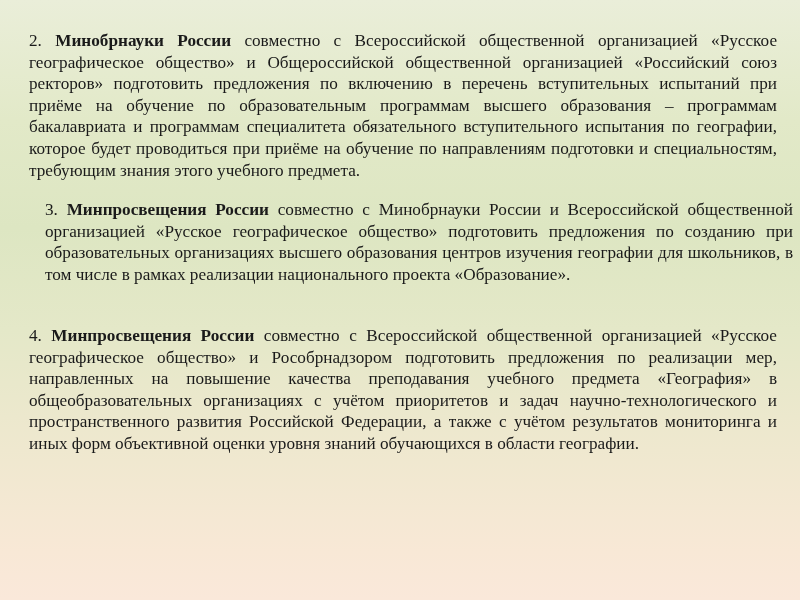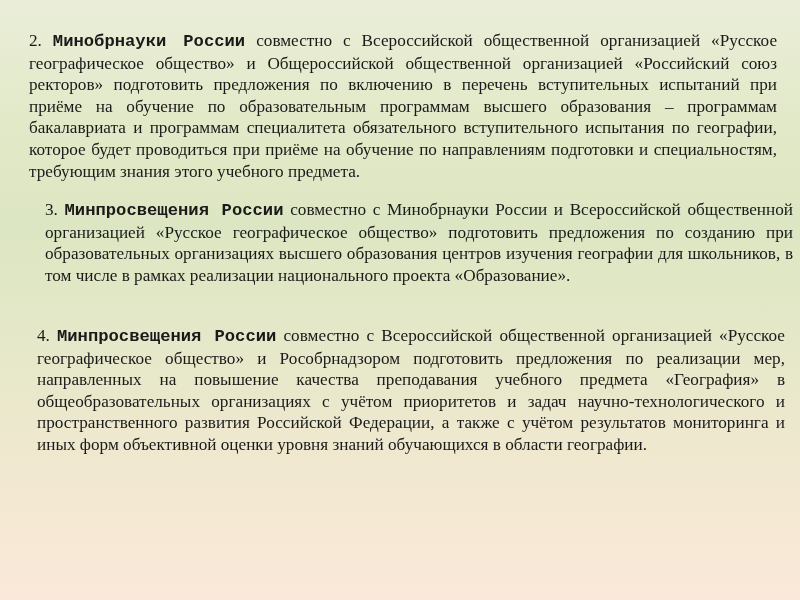--- a/index.html
+++ b/index.html
@@ -23,25 +23,24 @@
     }
     .para {
       font-size: 17.2px;
       line-height: 21.6px;
       text-align: justify;
       margin: 0;
       text-align-last: left;
     }
     .para b {
       font-weight: bold;
-      font-family: Liberation Mono, monospace;
     }
     #p2 { position: absolute; top: 0; left: 0; width: 748px; }
     #p3 { position: absolute; top: 169px; left: 16px; width: 748px; }
-    #p4 { position: absolute; top: 295px; left: 8px; width: 748px; }
+    #p4 { position: absolute; top: 295px; left: 0; width: 748px; }
   </style>
 </head>
 <body>
 
 <div class="slide">
   <p class="para" id="p2"><span>2.</span> <b>Минобрнауки России</b> <span>совместно с Всероссийской общественной организацией «Русское географическое общество» и Общероссийской общественной организацией «Российский союз ректоров» подготовить предложения по включению в перечень вступительных испытаний при приёме на обучение по образовательным программам высшего образования – программам бакалавриата и программам специалитета обязательного вступительного испытания по географии, которое будет проводиться при приёме на обучение по направлениям подготовки и специальностям, требующим знания этого учебного предмета.</span></p>
 
   <p class="para" id="p3"><span>3.</span> <b>Минпросвещения России</b> <span>совместно с Минобрнауки России и Всероссийской общественной организацией «Русское географическое общество» подготовить предложения по созданию при образовательных организациях высшего образования центров изучения географии для школьников, в том числе в рамках реализации национального проекта «Образование».</span></p>
 
   <p class="para" id="p4"><span>4.</span> <b>Минпросвещения России</b> <span>совместно с Всероссийской общественной организацией «Русское географическое общество» и Рособрнадзором подготовить предложения по реализации мер, направленных на повышение качества преподавания учебного предмета «География» в общеобразовательных организациях с учётом приоритетов и задач научно-технологического и пространственного развития Российской Федерации, а также с учётом результатов мониторинга и иных форм объективной оценки уровня знаний обучающихся в области географии.</span></p>

